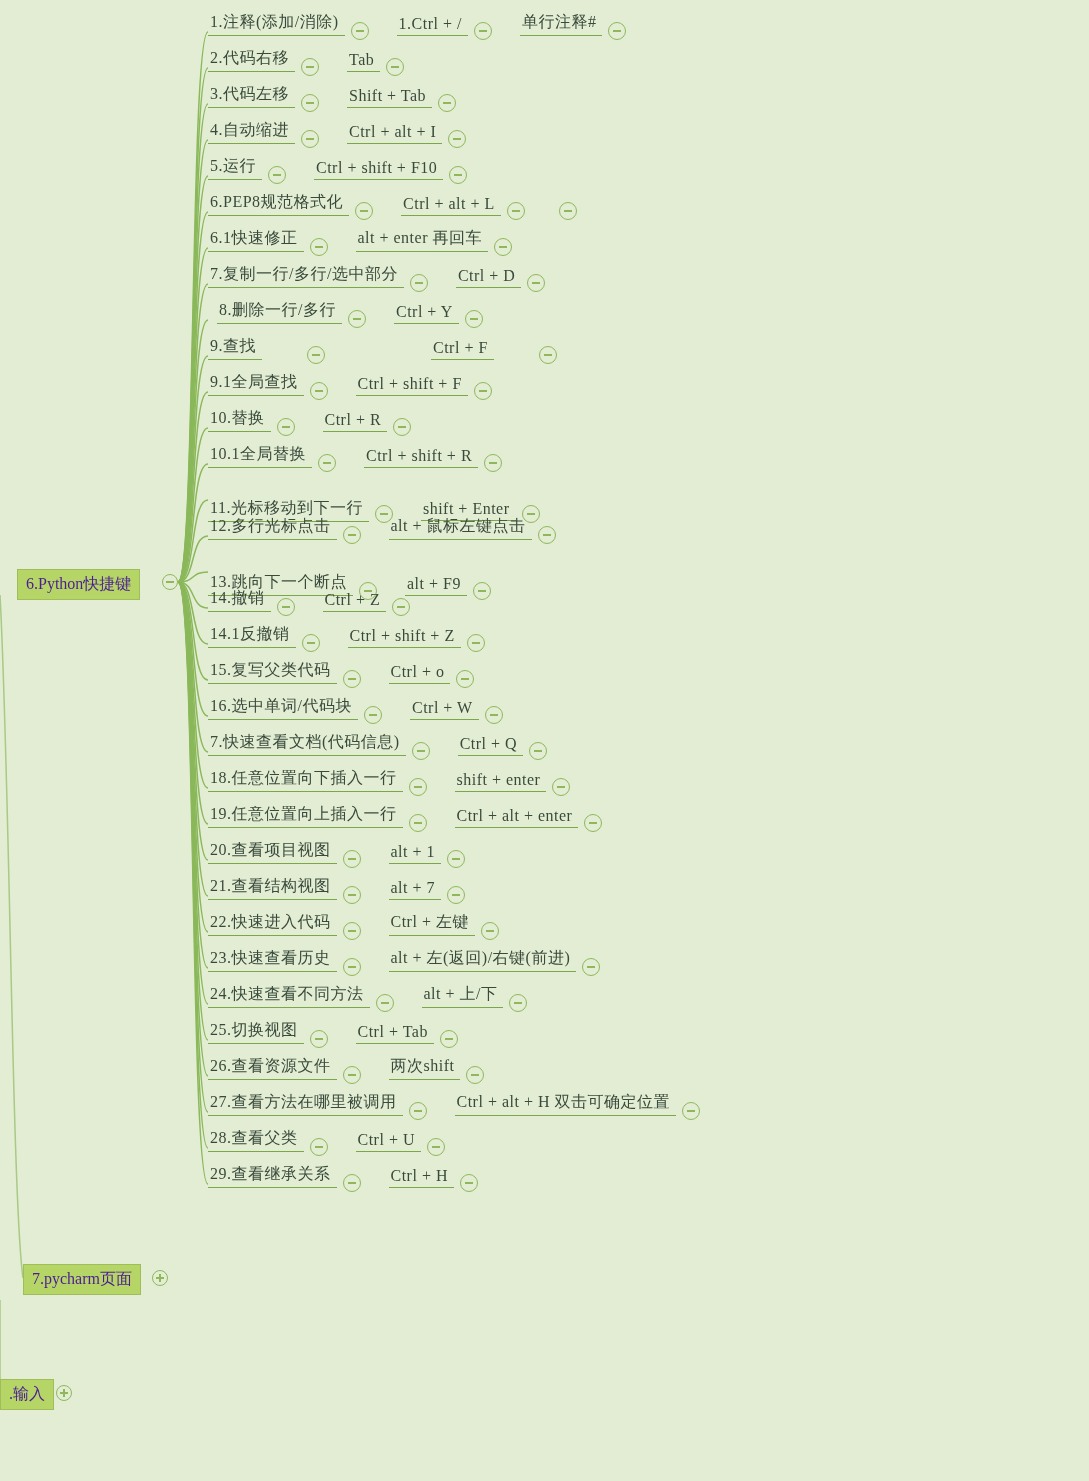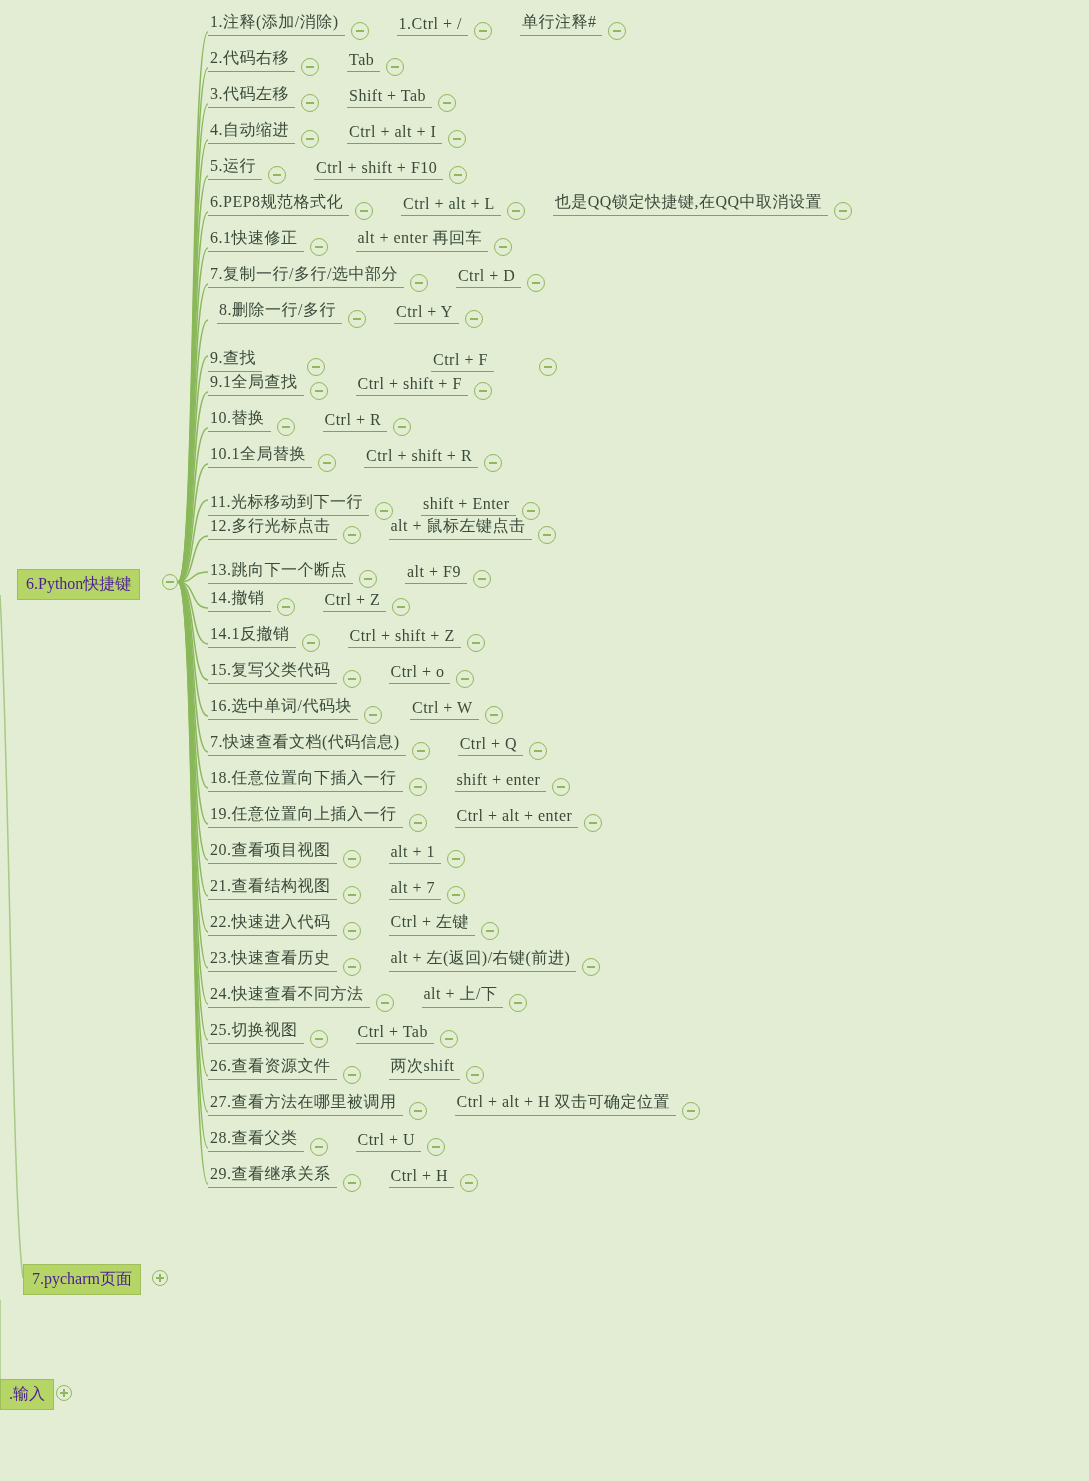--- a/index.html
+++ b/index.html
@@ -200,21 +200,20 @@
         <span class="seg">Ctrl + shift + F10</span>
         <span class="col-inline"></span>
       </div>
       <div class="row" style="top: 180px;">
         <span class="seg">6.PEP8规范格式化</span>
         <span class="col-inline"></span>
         <span class="gap"></span>
         <span class="seg">Ctrl + alt + L</span>
         <span class="col-inline"></span>
         <span class="gap"></span>
-        <span class="seg">也是QQ锁定快捷键,在QQ中取消设置</span>
         <span class="col-inline"></span>
       </div>
       <div class="row" style="top: 216px;">
         <span class="seg">6.1快速修正</span>
         <span class="col-inline"></span>
         <span class="gap"></span>
         <span class="seg">alt + enter 再回车</span>
         <span class="col-inline"></span>
       </div>
       <div class="row" style="top: 252px;">
@@ -224,21 +223,21 @@
         <span class="seg">Ctrl + D</span>
         <span class="col-inline"></span>
       </div>
       <div class="row" style="top: 288px; margin-left: 9px;">
         <span class="seg">8.删除一行/多行</span>
         <span class="col-inline"></span>
         <span class="gap"></span>
         <span class="seg">Ctrl + Y</span>
         <span class="col-inline"></span>
       </div>
-      <div class="row" style="top: 336px; gap: 39px;">
+      <div class="row" style="top: 324px; gap: 39px;">
         <span class="seg">9.查找</span>
         <span class="col-inline"></span>
         <span class="gap"></span>
         <span class="seg">Ctrl + F</span>
         <span class="col-inline"></span>
       </div>
       <div class="row" style="top: 360px;">
         <span class="seg">9.1全局查找</span>
         <span class="col-inline"></span>
         <span class="gap"></span>
@@ -252,35 +251,35 @@
         <span class="seg">Ctrl + R</span>
         <span class="col-inline"></span>
       </div>
       <div class="row" style="top: 432px;">
         <span class="seg">10.1全局替换</span>
         <span class="col-inline"></span>
         <span class="gap"></span>
         <span class="seg">Ctrl + shift + R</span>
         <span class="col-inline"></span>
       </div>
-      <div class="row" style="top: 480px;">
+      <div class="row" style="top: 492px; align-items: center;">
         <span class="seg">11.光标移动到下一行</span>
         <span class="col-inline"></span>
         <span class="gap"></span>
         <span class="seg">shift + Enter</span>
         <span class="col-inline"></span>
       </div>
       <div class="row" style="top: 504px;">
         <span class="seg">12.多行光标点击</span>
         <span class="col-inline"></span>
         <span class="gap"></span>
         <span class="seg">alt + 鼠标左键点击</span>
         <span class="col-inline"></span>
       </div>
-      <div class="row" style="top: 548px;">
+      <div class="row" style="top: 560px;">
         <span class="seg">13.跳向下一个断点</span>
         <span class="col-inline"></span>
         <span class="gap"></span>
         <span class="seg">alt + F9</span>
         <span class="col-inline"></span>
       </div>
       <div class="row" style="top: 576px;">
         <span class="seg">14.撤销</span>
         <span class="col-inline"></span>
         <span class="gap"></span>

